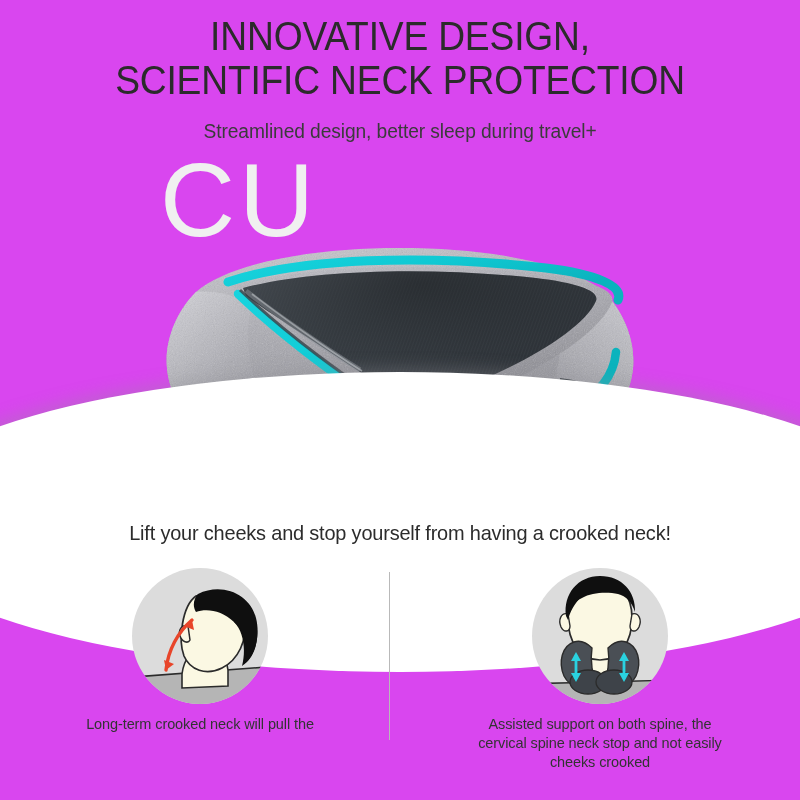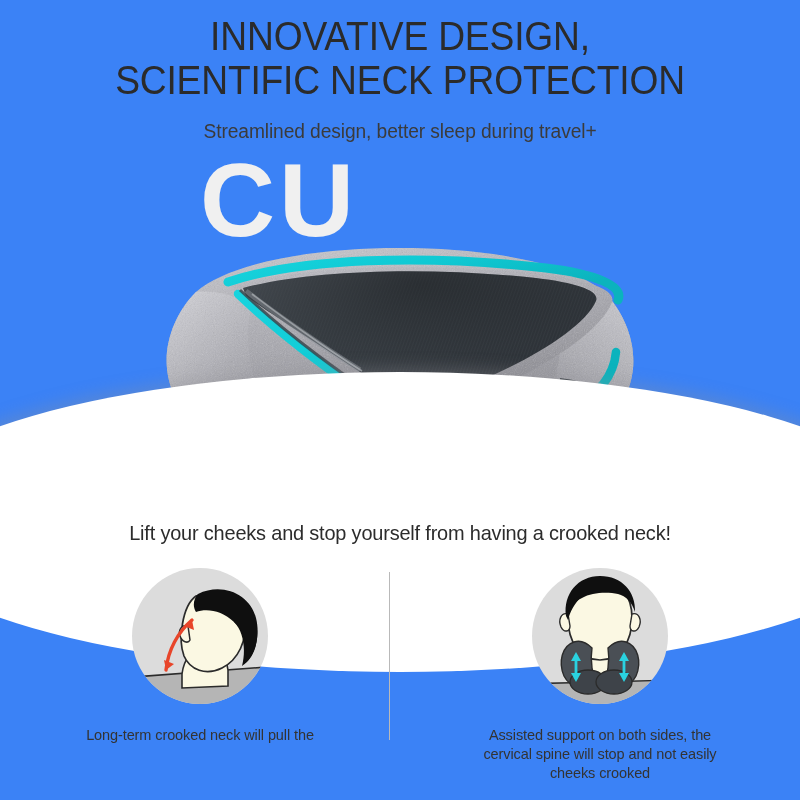--- a/index.html
+++ b/index.html
@@ -8,21 +8,21 @@
     background: #ffffff;
   }
   body {
     font-family: "Liberation Sans", "DejaVu Sans", sans-serif;
   }
   #page {
     position: relative;
     width: 800px;
     height: 800px;
     overflow: hidden;
-    background: #3b82f6;
+    background: #d946ef;
   }
 
   
   .headline {
     position: absolute;
     top: 14px;
     left: 0;
     width: 800px;
     text-align: center;
     color: #2b2b2b;
@@ -48,25 +48,24 @@
     letter-spacing: -0.1px;
     transform: scaleX(0.96);
     transform-origin: center top;
     white-space: nowrap;
   }
 
   
   .wm {
     position: absolute;
     color: #f0f0f0;
-    font-weight: 700;
+    font-weight: 400;
     letter-spacing: 4px;
     user-select: none;
     line-height: 1;
-    margin-left: 40px;
   }
   .wm-cu {
     left: 160px;
     top: 148px;
     font-size: 104px;
   }
   .wm-rve {
     left: 345px;
     top: 360px;
     font-size: 104px;
@@ -142,21 +141,21 @@
     flex-direction: column;
     align-items: center;
   }
   .panel-figure {
     width: 140px;
     height: 140px;
     position: relative;
   }
   .panel-figure svg { display: block; }
   .panel-caption {
-    margin-top: 20px;
+    margin-top: 9px;
     width: 300px;
     text-align: center;
     color: #333333;
     font-size: 14.5px;
     line-height: 19px;
     font-weight: 400;
     letter-spacing: -0.1px;
   }
   .divider {
     position: absolute;
@@ -451,22 +450,22 @@
               <path d="M 94,90 L 94,112"></path>
             </g>
             <path d="M 46,86 L 41,95 L 51,95 Z" fill="#2ad2e0"></path>
             <path d="M 46,116 L 41,107 L 51,107 Z" fill="#2ad2e0"></path>
             <path d="M 94,86 L 89,95 L 99,95 Z" fill="#2ad2e0"></path>
             <path d="M 94,116 L 89,107 L 99,107 Z" fill="#2ad2e0"></path>
           </g>
         </svg>
       </div>
       <div class="panel-caption">
-        <span>Assisted support on both sides, the</span><br>
-        <span>cervical spine will stop and not easily</span><br>
+        <span>Assisted support on both spine, the</span><br>
+        <span>cervical spine neck stop and not easily</span><br>
         <span>cheeks crooked</span>
       </div>
     </div>
 
     <div class="divider"></div>
   </div>
 
 </div>
 
 </body></html>

